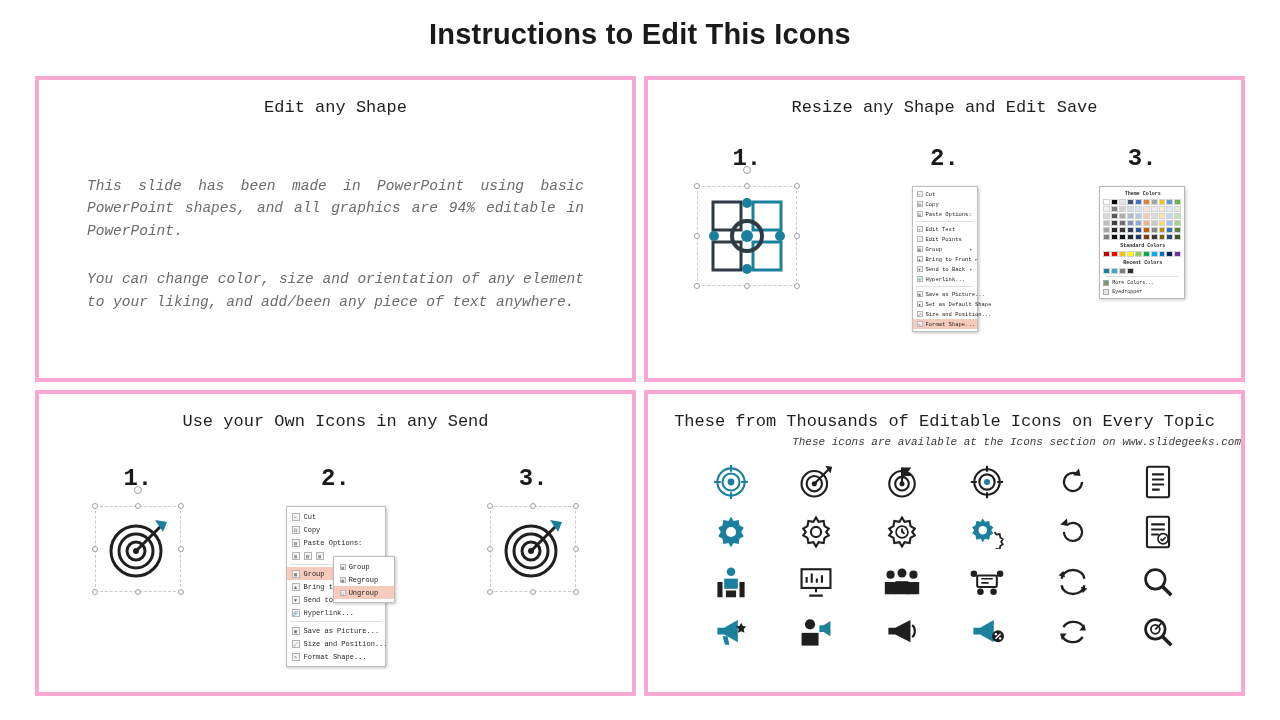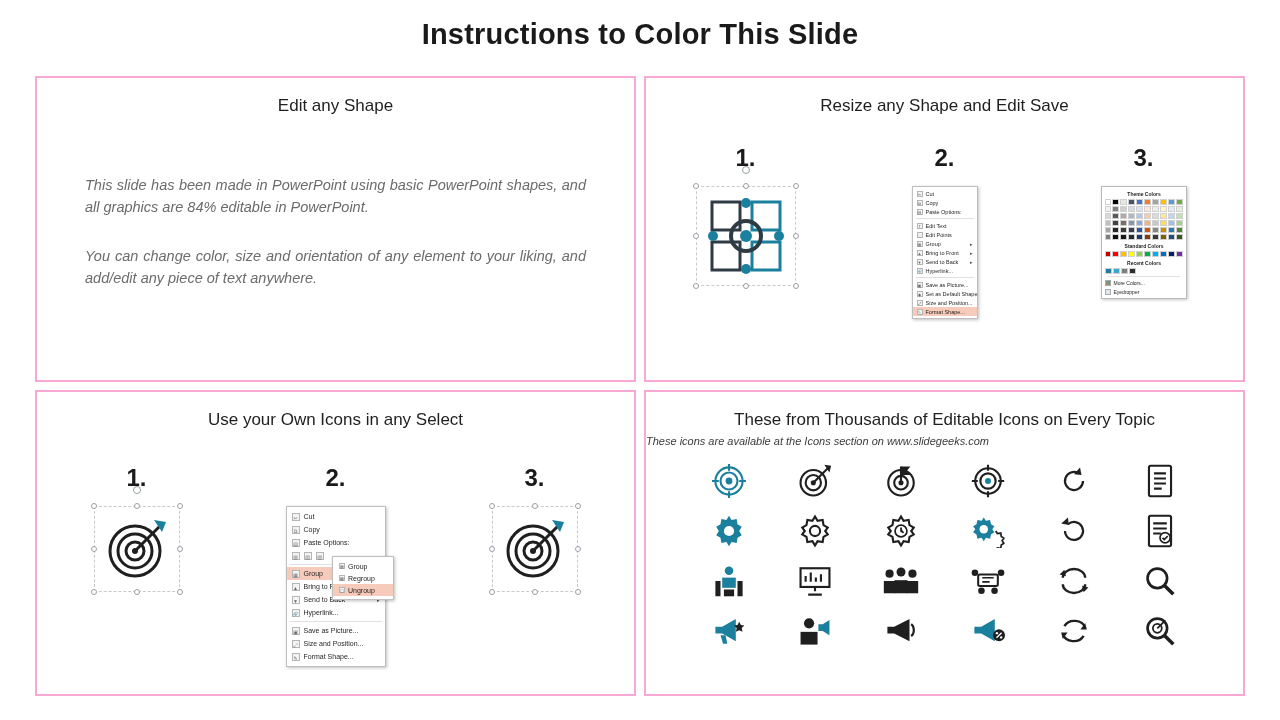--- a/index.html
+++ b/index.html
@@ -27,34 +27,35 @@
   .grid {
     position: absolute;
     left: 35px; top: 76px;
     width: 1210px; height: 620px;
     display: grid;
     grid-template-columns: 1fr 1fr;
     grid-template-rows: 1fr 1fr;
     gap: 8px;
   }
   .panel {
-    border: 2px solid #f9a8d4;
+    border: 4px solid #f9a8d4;
     background: #fff;
     position: relative;
     overflow: hidden;
+    font-family: Liberation Mono, monospace;
   }
   .panel-title {
     text-align: center;
     font-size: 17px;
     font-weight: 400;
     color: #1f1f1f;
     margin-top: 18px;
   }
   .panel-sub {
-    text-align: left;
+    text-align: right;
     font-size: 11px;
     font-style: italic;
     color: #3b3b3b;
     margin-top: 5px;
   }
   
   .para {
     font-style: italic;
     font-size: 14.5px;
     color: #6b6b6b;
@@ -208,28 +209,28 @@
     align-items: center;
     justify-items: center;
   }
   .icon-cell { width: 40px; height: 40px; display: flex; align-items: center; justify-content: center; }
 </style>
 </head>
 <body>
 
 <div class="slide">
 
-  <div class="slide-title">Instructions to Color This Slide</div>
+  <div class="slide-title">Instructions to Edit This Icons</div>
 
   <div class="grid">
 
     <div class="panel">
       <div class="panel-title">Edit any Shape</div>
-      <div class="para first">This slide has been made in PowerPoint using basic PowerPoint shapes, and all graphics are 84% editable in PowerPoint.</div>
-      <div class="para second">You can change color, size and orientation of any element to your liking, and add/edit any piece of text anywhere.</div>
+      <div class="para first">This slide has been made in PowerPoint using basic PowerPoint shapes, and all graphics are 94% editable in PowerPoint.</div>
+      <div class="para second">You can change color, size and orientation of any element to your liking, and add/been any piece of text anywhere.</div>
     </div>
 
     <div class="panel">
       <div class="panel-title">Resize any Shape and Edit Save</div>
 
       <div class="steps" style="margin-top:28px;">
 
         <div class="step">
           <div class="step-num big">1.</div>
           <div class="step-art">
@@ -431,21 +432,21 @@
                   <span>Eyedropper</span>
                 </div>
             </div>
           </div>
         </div>
 
       </div>
     </div>
 
     <div class="panel">
-      <div class="panel-title">Use your Own Icons in any Select</div>
+      <div class="panel-title">Use your Own Icons in any Send</div>
 
       <div class="steps" style="margin-top:34px;">
 
         <div class="step">
           <div class="step-num big">1.</div>
           <div class="step-art">
             <div class="sel-frame" style="width:86px;height:86px;">
               <div class="rot"></div>
               <span class="handle h-tl"></span>
               <span class="handle h-tc"></span>

